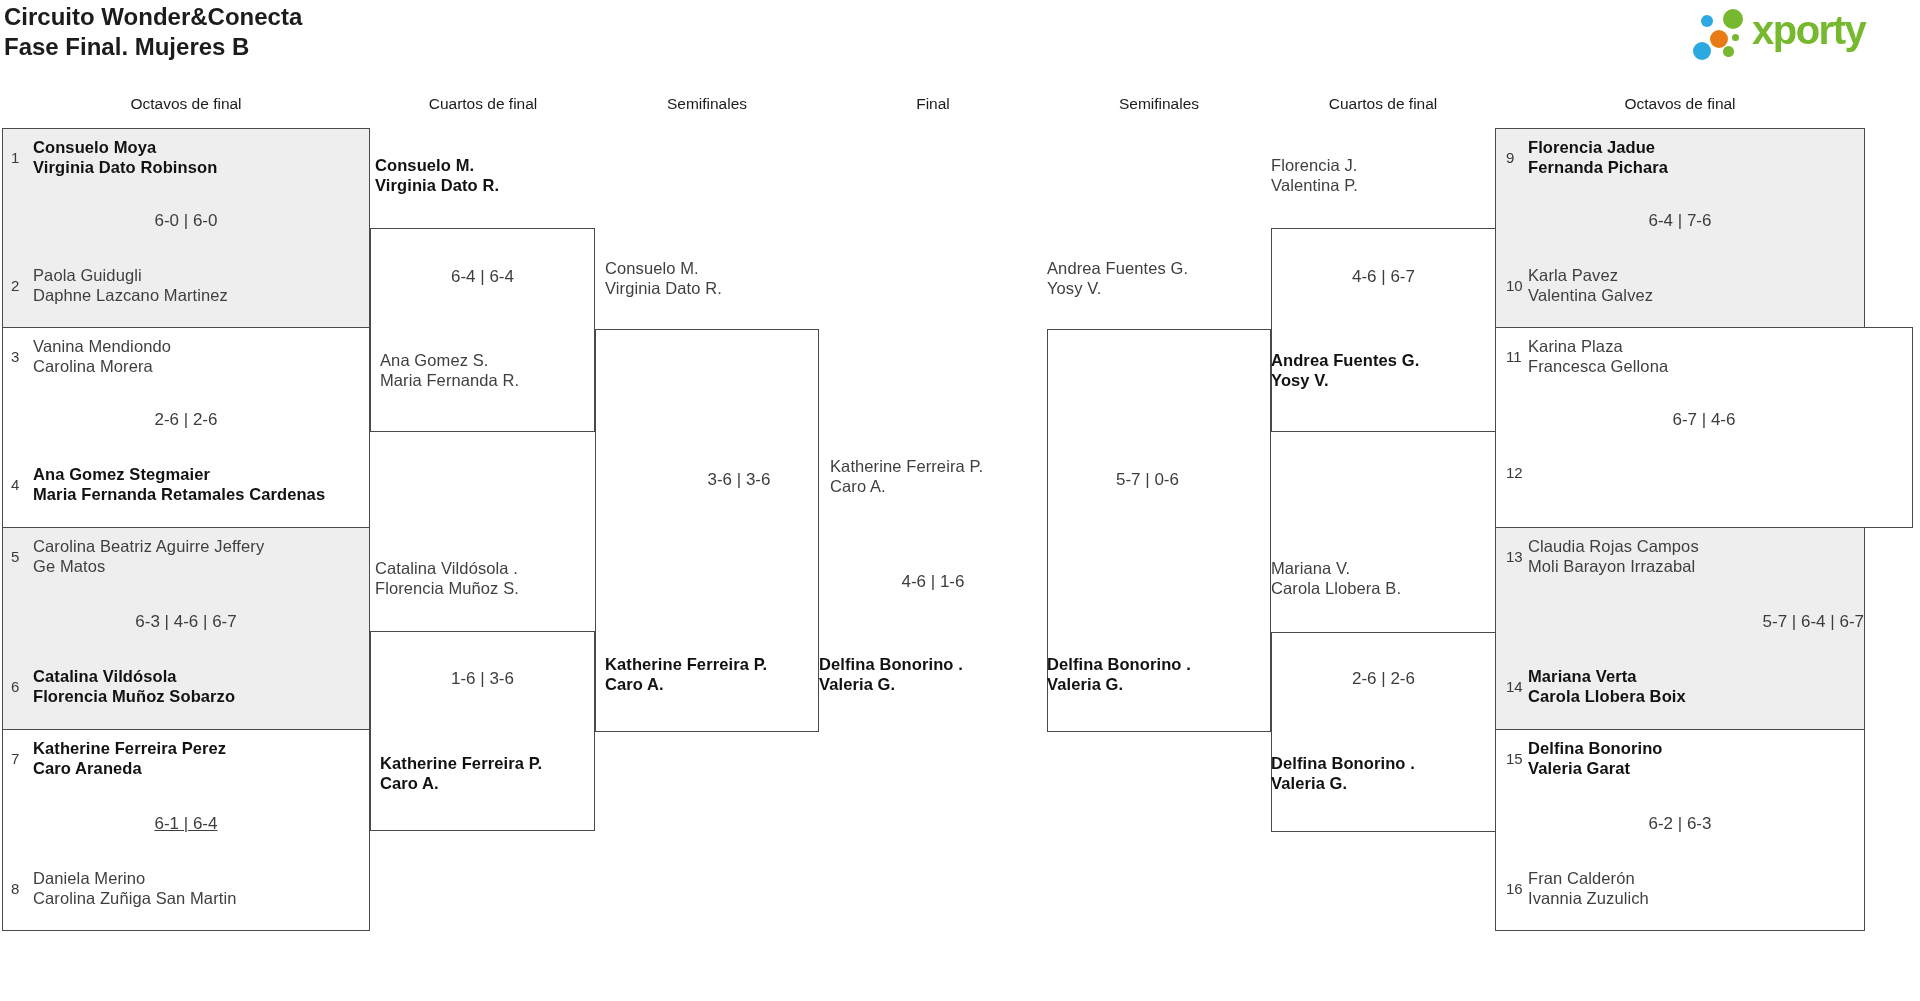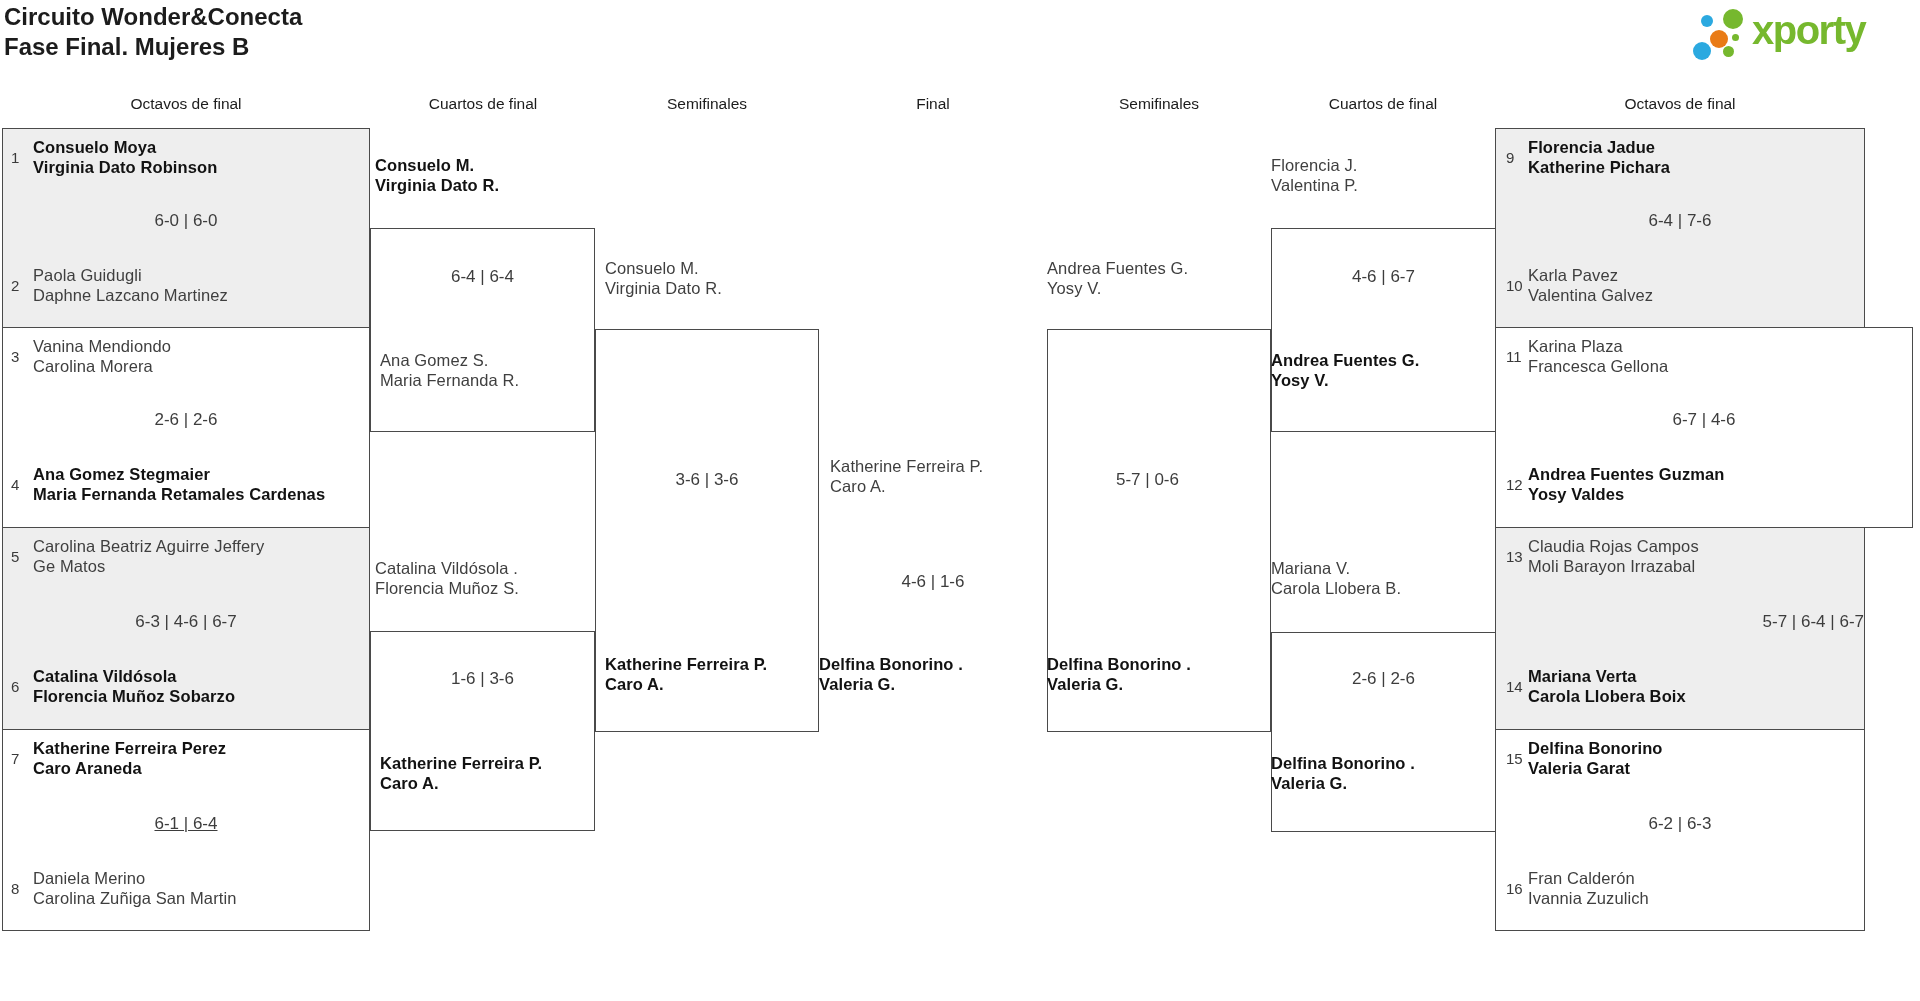--- a/index.html
+++ b/index.html
@@ -122,21 +122,21 @@
           <div>Carolina Zuñiga San Martin</div>
       </div>
     </div>
   </div>
 
   <div class="match bg-gray" style="left:1495px;top:128px;width:370px;height:200px;">
     <div class="trow" style="left:10px;top:8px;">
       <span class="seed">9</span>
       <div class="names bold">
         <div>Florencia Jadue</div>
-          <div>Katherine Pichara</div>
+          <div>Fernanda Pichara</div>
       </div>
     </div>
     <div class="mscore" style="top:82px;">6-4 | 7-6</div>
     <div class="trow" style="left:10px;top:136px;">
       <span class="seed">10</span>
       <div class="names">
         <div>Karla Pavez</div>
           <div>Valentina Galvez</div>
       </div>
     </div>
@@ -146,24 +146,20 @@
     <div class="trow" style="left:10px;top:8px;">
       <span class="seed">11</span>
       <div class="names">
         <div>Karina Plaza</div>
           <div>Francesca Gellona</div>
       </div>
     </div>
     <div class="mscore" style="top:82px;">6-7 | 4-6</div>
     <div class="trow" style="left:10px;top:136px;">
       <span class="seed">12</span>
-      <div class="names bold">
-        <div>Andrea Fuentes Guzman</div>
-          <div>Yosy Valdes</div>
-      </div>
     </div>
   </div>
 
   <div class="match bg-gray" style="left:1495px;top:527px;width:370px;height:203px;">
     <div class="trow" style="left:10px;top:8px;">
       <span class="seed">13</span>
       <div class="names">
         <div>Claudia Rojas Campos</div>
           <div>Moli Barayon Irrazabal</div>
       </div>
@@ -220,21 +216,21 @@
   <div class="sblock" style="left:370px;width:225px;top:669px;">1-6 | 3-6</div>
   <div class="tblock bold" style="left:380px;top:754px;">
     <div>Katherine Ferreira P.</div>
       <div>Caro A.</div>
   </div>
 
   <div class="tblock" style="left:605px;top:259px;">
     <div>Consuelo M.</div>
       <div>Virginia Dato R.</div>
   </div>
-  <div class="sblock" style="left:595px;width:224px;top:470px;">3-6 | 3-6</div>
+  <div class="sblock" style="left:595px;width:224px;top:470px;padding-left:32px;">3-6 | 3-6</div>
   <div class="tblock bold" style="left:605px;top:655px;">
     <div>Katherine Ferreira P.</div>
       <div>Caro A.</div>
   </div>
 
   <div class="tblock" style="left:830px;top:457px;">
     <div>Katherine Ferreira P.</div>
       <div>Caro A.</div>
   </div>
   <div class="sblock" style="left:819px;width:228px;top:572px;">4-6 | 1-6</div>

